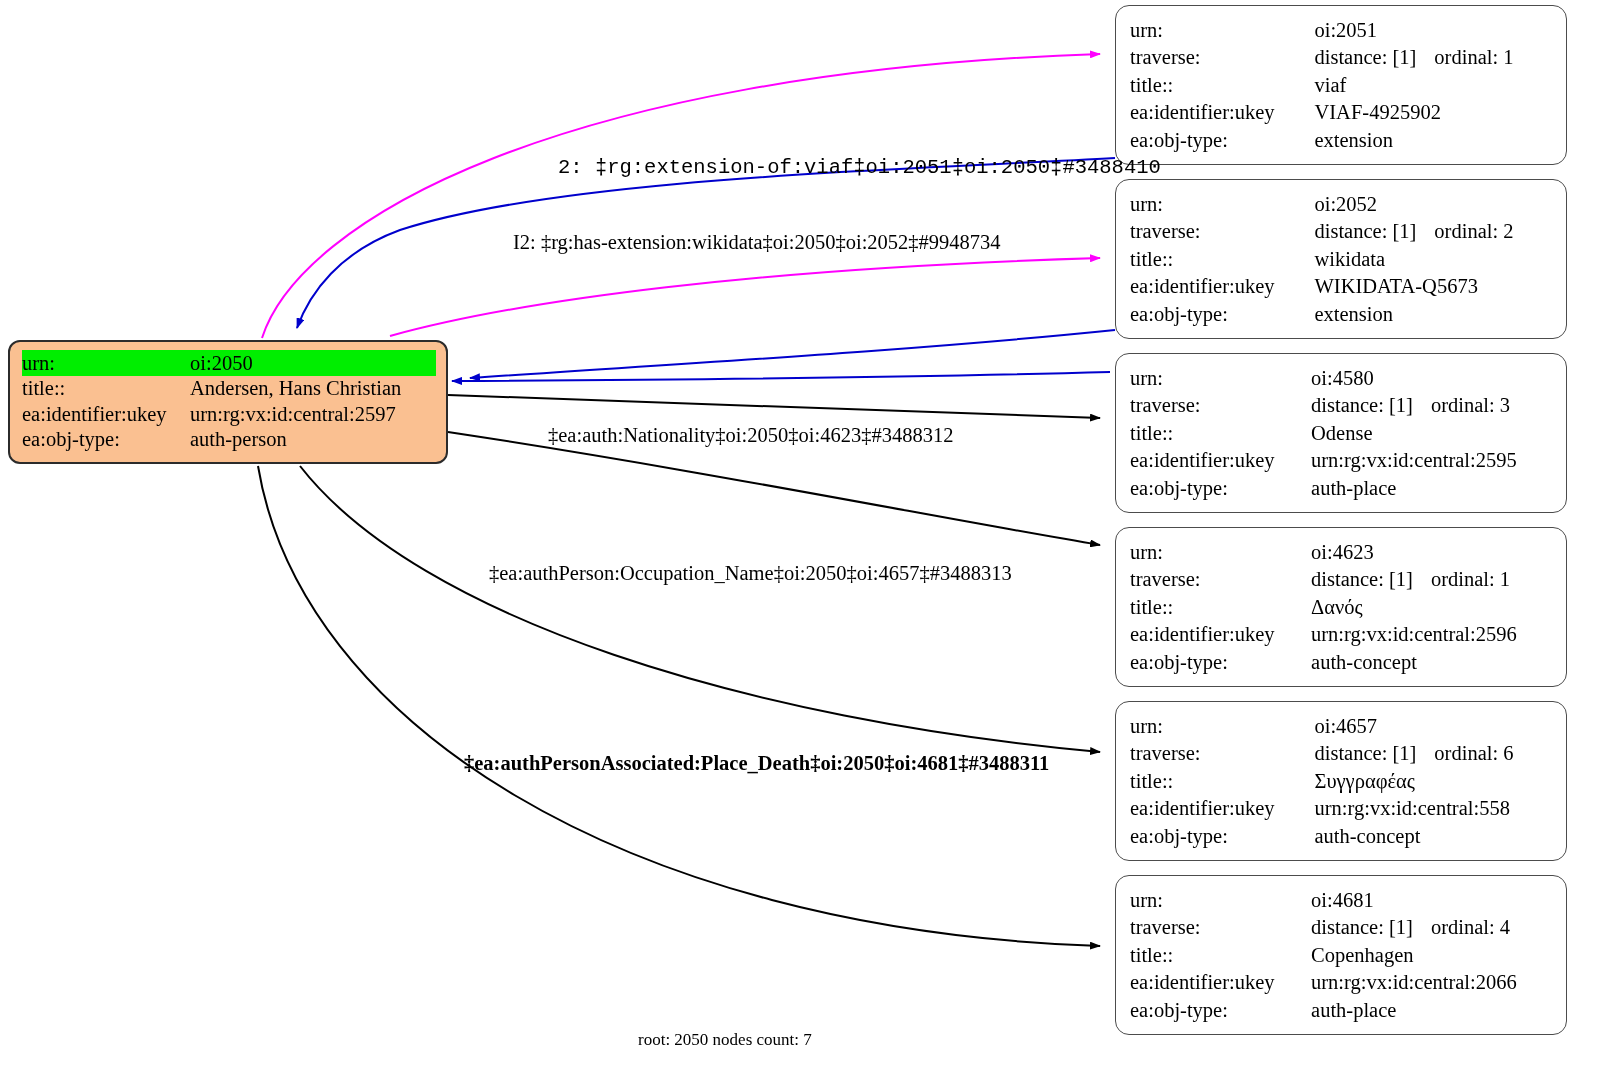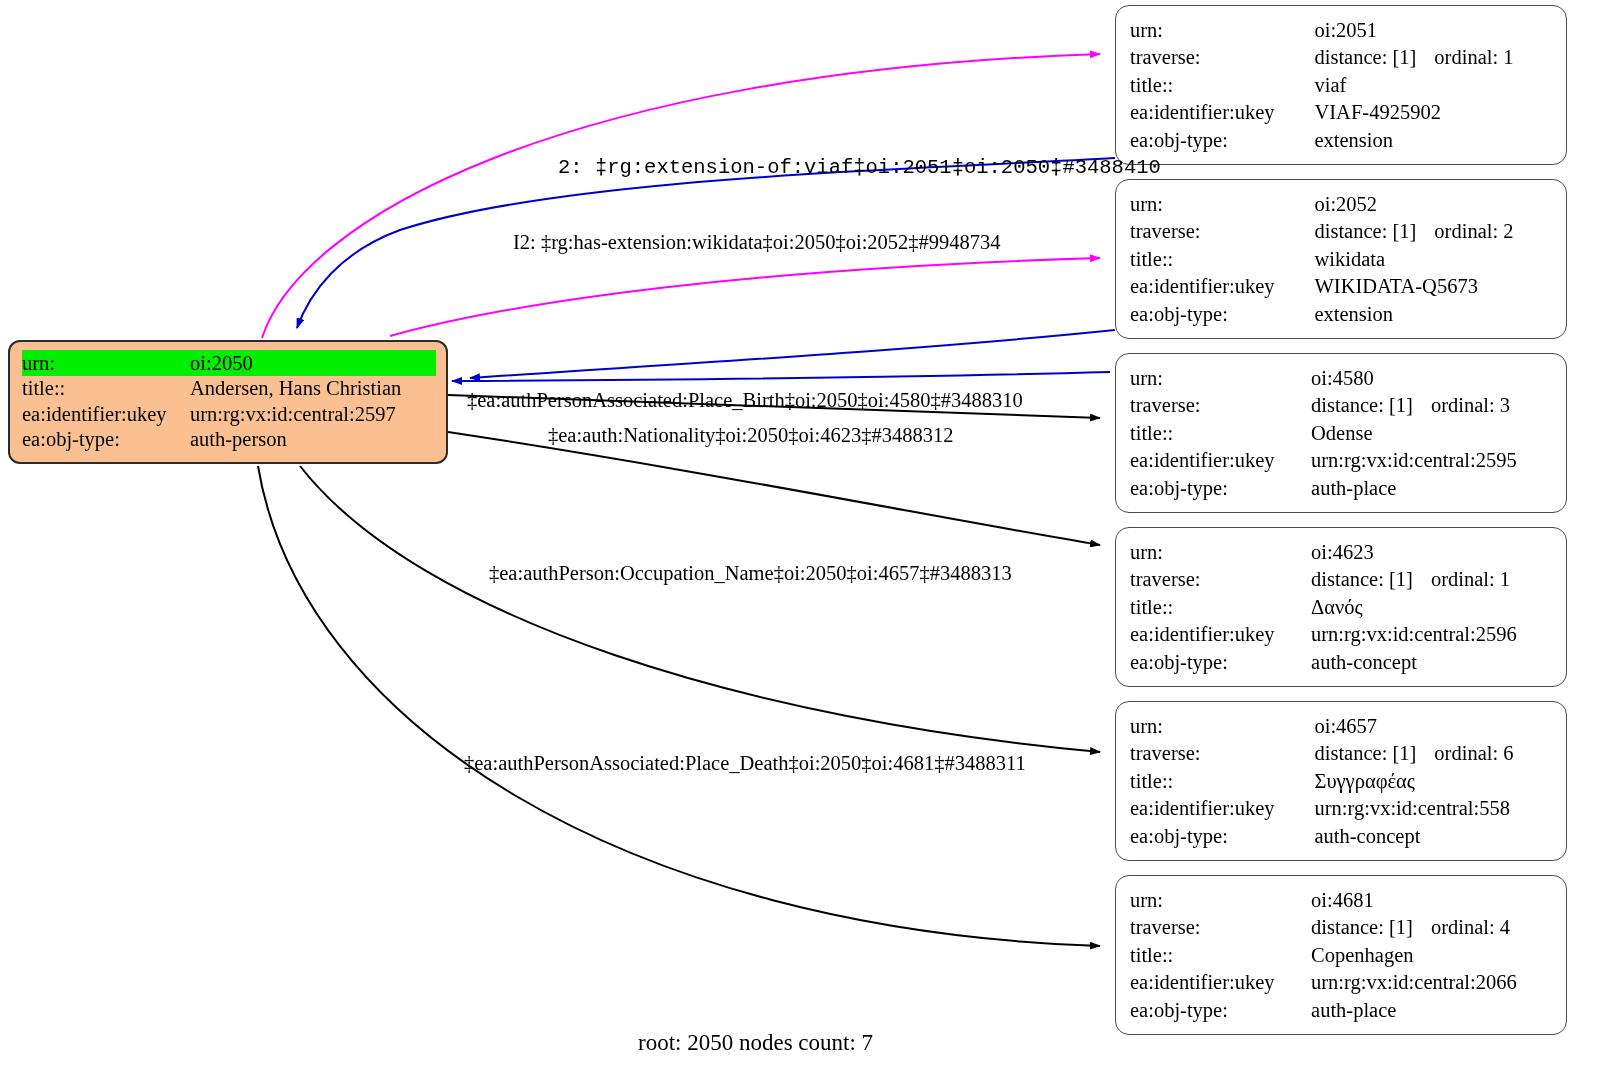--- a/index.html
+++ b/index.html
@@ -73,21 +73,21 @@
   }
   .edge-label {
     position: absolute;
     font-size: 20.5px;
     color: #000000;
     white-space: nowrap;
     line-height: 1;
   }
   .footer-label {
     position: absolute;
-    font-size: 23px;
+    font-size: 17px;
     color: #000000;
     white-space: nowrap;
     line-height: 1;
   }
 </style>
 </head>
 <body>
 
 <div id="graph-canvas">
 
@@ -319,23 +319,22 @@
     </tbody>
       </table>
   </div>
 
 
   <div class="edge-label" style="left:558px; top:158px;font-family:Liberation Mono, monospace;">2: ‡rg:extension-of:viaf‡oi:2051‡oi:2050‡#3488410</div>
 
   <div class="edge-label" style="left:513px; top:232px;">I2: ‡rg:has-extension:wikidata‡oi:2050‡oi:2052‡#9948734</div>
 
 
-  <div class="edge-label" style="left:467px; top:390px;">‡ea:authPersonAssociated:Place_Birth‡oi:2050‡oi:4580‡#3488310</div>
 
   <div class="edge-label" style="left:548px; top:425px;">‡ea:auth:Nationality‡oi:2050‡oi:4623‡#3488312</div>
 
   <div class="edge-label" style="left:489px; top:563px;">‡ea:authPerson:Occupation_Name‡oi:2050‡oi:4657‡#3488313</div>
 
-  <div class="edge-label" style="left:464px; top:753px;">‡ea:authPersonAssociated:Place_Death‡oi:2050‡oi:4681‡#3488311</div>
+  <div class="edge-label" style="left:464px; top:753px;font-weight:bold;">‡ea:authPersonAssociated:Place_Death‡oi:2050‡oi:4681‡#3488311</div>
 
   <div class="footer-label" style="left:638px; top:1031px;">root: 2050 nodes count: 7</div>
 
 </div>
 
 </body></html>

